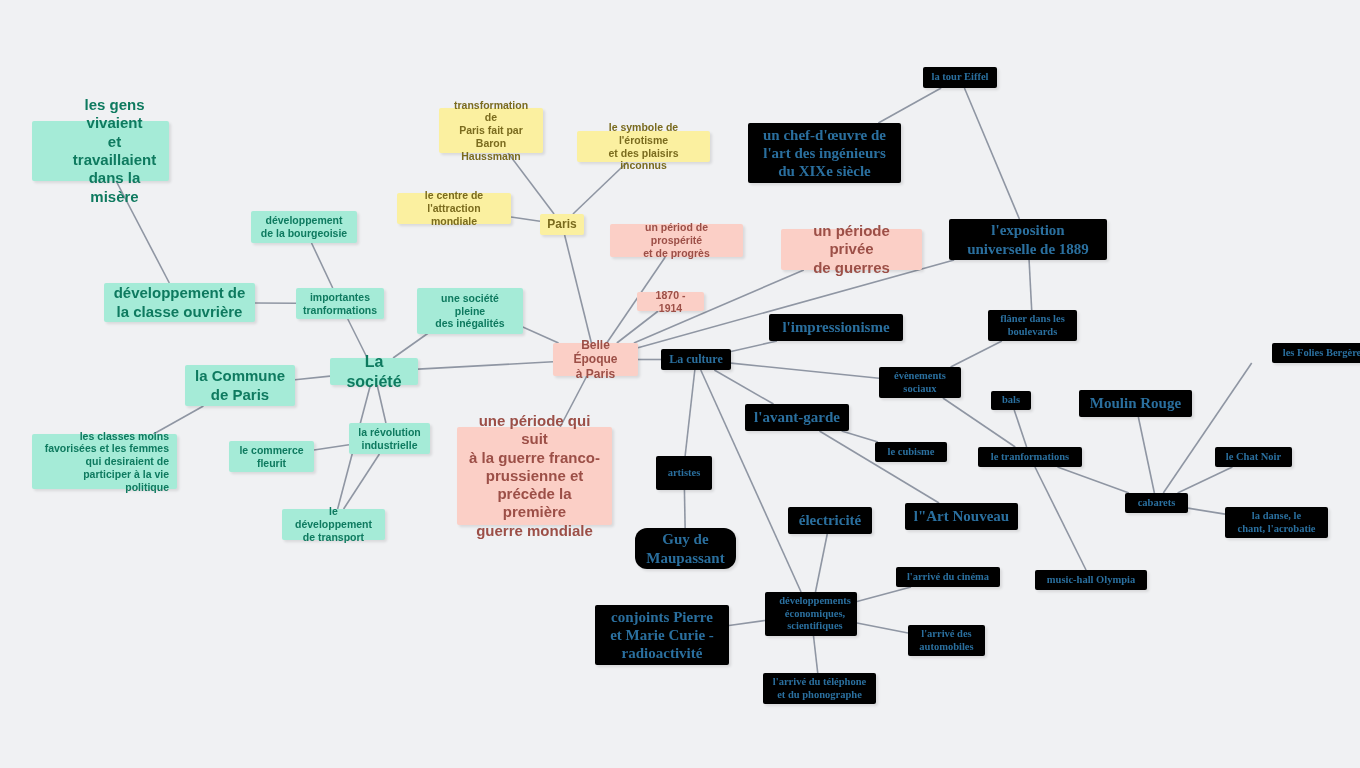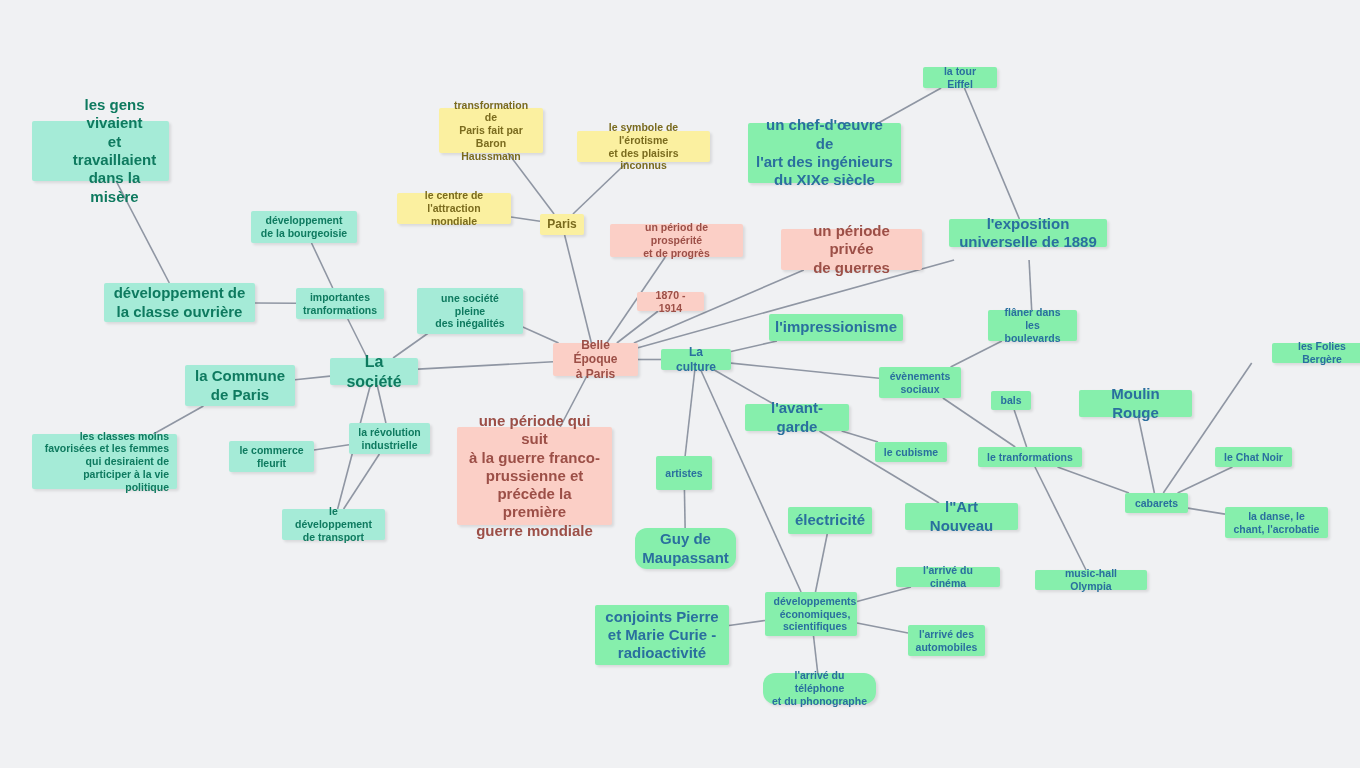--- a/index.html
+++ b/index.html
@@ -32,21 +32,21 @@
     text-align: center;
     border-radius: 2px;
     line-height: 1.22;
     white-space: pre-line;
     padding: 4px 8px;
     box-shadow: 2px 2px 3px rgba(0,0,0,0.10);
     z-index: 5;
   }
   
   .t-green { background: #a5ebd7; color: #0e7a5f; }
-  .t-blue  { background: #86efac; color: #2a6f9e; }
+  .t-blue  { background: #000000; color: #2a6f9e; font-family: Liberation Serif, serif; }
   .t-yellow{ background: #fbf0a0; color: #7a6b1e; }
   .t-pink  { background: #fbcfc6; color: #9c4f47; }
 
   
   .s-xl { font-size: 16px; font-weight: bold; }
   .s-lg { font-size: 15px; font-weight: bold; }
   .s-md { font-size: 12px; font-weight: bold; }
   .s-sm { font-size: 10.5px; font-weight: bold; }
 </style>
 </head>
@@ -145,21 +145,21 @@
 de guerres</div>
     <div class="node t-pink s-lg" style="left: 457px; top: 427px; width: 155px; height: 98px;">une période qui suit
 à la guerre franco-
 prussienne et
 précède la première
 guerre mondiale</div>
     <div class="node t-blue s-sm" style="left: 923px; top: 67px; width: 74px; height: 21px;">la tour Eiffel</div>
     <div class="node t-blue s-lg" style="left: 748px; top: 123px; width: 153px; height: 60px;">un chef-d'œuvre de
 l'art des ingénieurs
 du XIXe siècle</div>
-    <div class="node t-blue s-lg" style="left: 949px; top: 219px; width: 158px; height: 28px;">l'exposition
+    <div class="node t-blue s-lg" style="left: 949px; top: 219px; width: 158px; height: 41px;">l'exposition
 universelle de 1889</div>
     <div class="node t-blue s-sm" style="left: 988px; top: 310px; width: 89px; height: 31px;">flâner dans les
 boulevards</div>
     <div class="node t-blue s-lg" style="left: 769px; top: 314px; width: 134px; height: 27px;">l'impressionisme</div>
     <div class="node t-blue s-sm" style="left: 879px; top: 367px; width: 82px; height: 31px;">évènements
 sociaux</div>
     <div class="node t-blue s-sm" style="left: 991px; top: 391px; width: 40px; height: 19px;">bals</div>
     <div class="node t-blue s-lg" style="left: 1079px; top: 390px; width: 113px; height: 27px;">Moulin Rouge</div>
     <div class="node t-blue s-sm" style="left: 1272px; top: 343px; width: 100px; height: 20px;">les Folies Bergère</div>
     <div class="node t-blue s-lg" style="left: 745px; top: 404px; width: 104px; height: 27px;">l'avant-garde</div>
@@ -177,15 +177,15 @@
     <div class="node t-blue s-sm" style="left: 1035px; top: 570px; width: 112px; height: 20px;">music-hall Olympia</div>
     <div class="node t-blue s-sm" style="left: 896px; top: 567px; width: 104px; height: 20px;">l'arrivé du cinéma</div>
     <div class="node t-blue s-sm" style="left: 765px; top: 592px; width: 92px; height: 44px; padding-left: 16px;">développements
 économiques,
 scientifiques</div>
     <div class="node t-blue s-lg" style="left: 595px; top: 605px; width: 134px; height: 60px;">conjoints Pierre
 et Marie Curie -
 radioactivité</div>
     <div class="node t-blue s-sm" style="left: 908px; top: 625px; width: 77px; height: 31px;">l'arrivé des
 automobiles</div>
-    <div class="node t-blue s-sm" style="left: 763px; top: 673px; width: 113px; height: 31px; border-radius: 12px;">l'arrivé du téléphone
+    <div class="node t-blue s-sm" style="left: 763px; top: 673px; width: 113px; height: 31px;">l'arrivé du téléphone
 et du phonographe</div>
   </div>
 
 </body></html>

